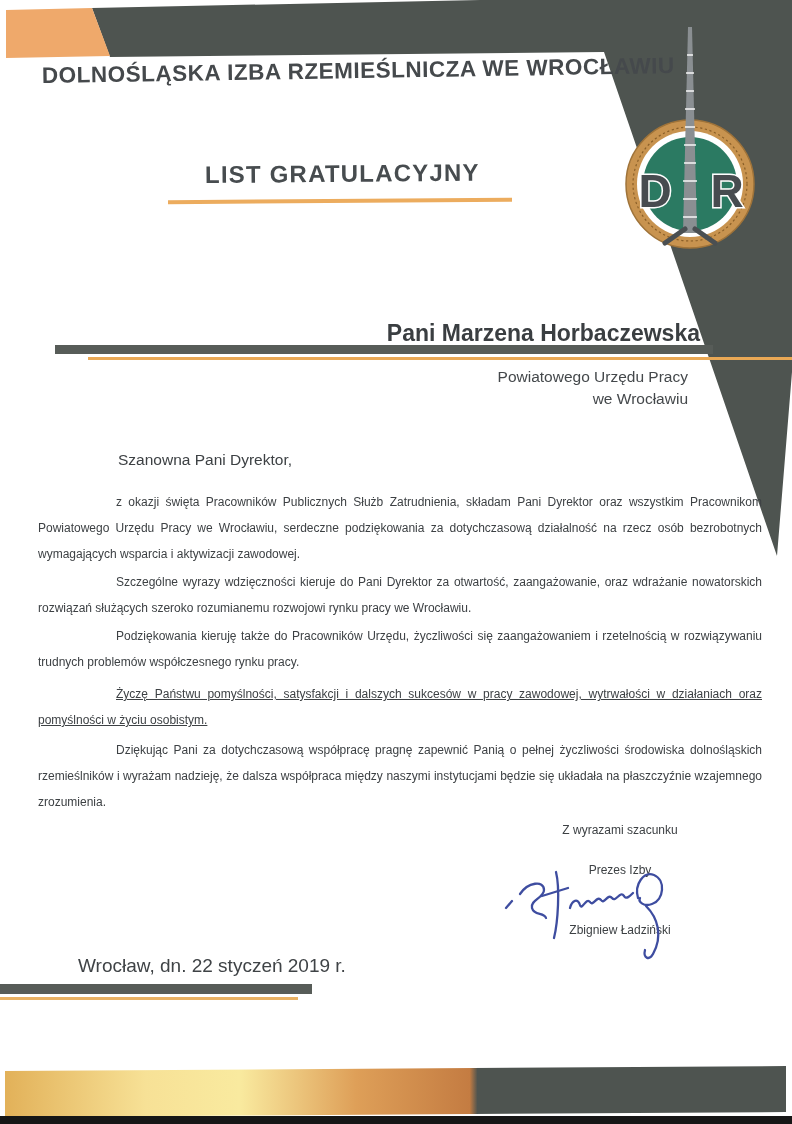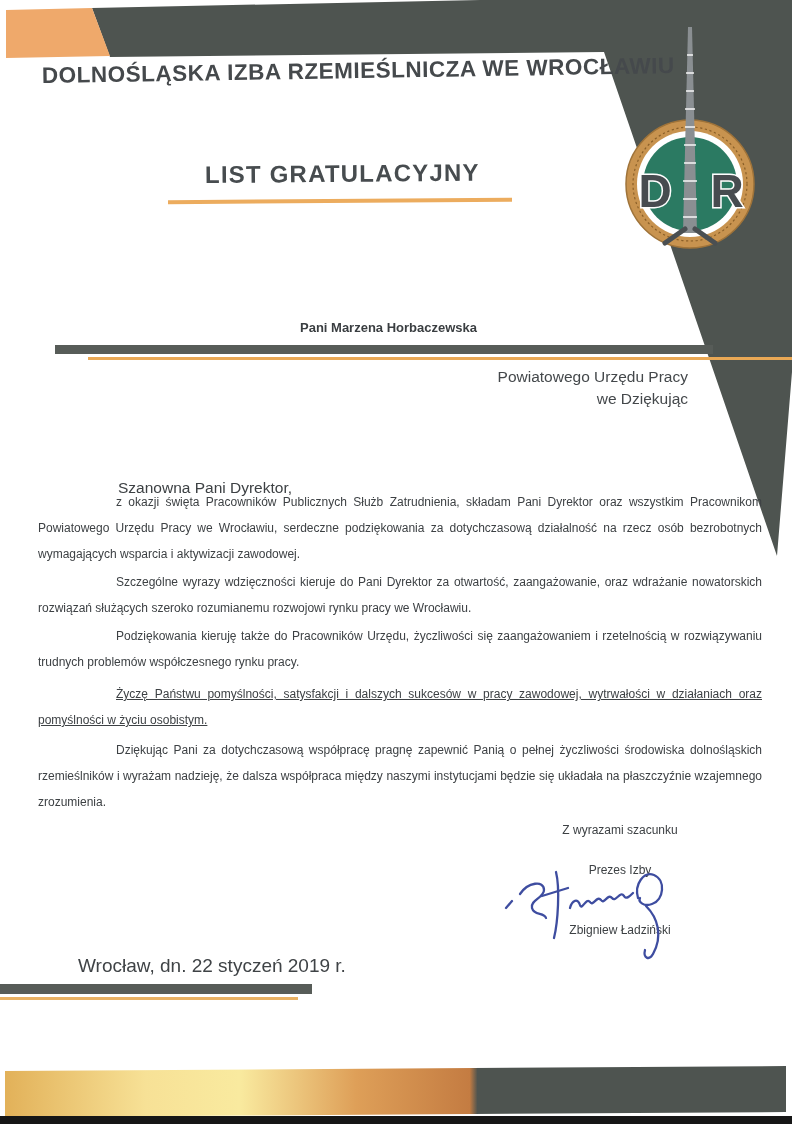--- a/index.html
+++ b/index.html
@@ -21,30 +21,30 @@
     left:205px;top:161px;width:320px;
     font-size:24px;font-weight:700;letter-spacing:1.2px;color:#474c4f;
     transform:rotate(-0.5deg);transform-origin:left center;
     white-space:nowrap;z-index:3;
   }
   .title-underline{
     left:168px;top:199px;width:344px;height:3.5px;background:#ecac5e;
     transform:rotate(-0.4deg);z-index:3;
   }
   .recipient-name{
-    left:300px;top:320px;width:400px;text-align:left;
-    font-size:13px;font-weight:700;color:#3a3e41;z-index:3;
+    left:300px;top:320px;width:400px;text-align:right;
+    font-size:23px;font-weight:700;color:#3a3e41;z-index:3;
   }
   .name-bar{left:55px;top:345px;width:658px;height:9px;background:#575c58;z-index:2;}
   .name-gold{left:88px;top:357px;width:704px;height:2.6px;background:#e9a855;z-index:2;}
   .recipient-role{
     left:400px;top:366px;width:288px;text-align:right;
     font-size:15.5px;line-height:21.5px;color:#44484b;z-index:3;
   }
-  .salutation{left:118px;top:451px;font-size:15.5px;color:#3d4144;z-index:3;margin-top:28px;}
+  .salutation{left:118px;top:451px;font-size:15.5px;color:#3d4144;z-index:3;}
   .para{
     left:38px;width:724px;text-align:justify;text-indent:78px;
     font-size:12px;line-height:26px;color:#3d4144;z-index:3;
   }
   .p1{top:489px;} .p2{top:569px;} .p3{top:623px;} .p4{top:681px;text-decoration:underline;} .p5{top:737px;}
   .closing-block{left:505px;width:230px;text-align:center;font-size:12px;color:#3d4144;z-index:3;}
   .regards{top:823px;} .signer-title{top:863px;} .signer-name{top:923px;}
   .date-line{left:78px;top:955px;font-size:19px;color:#3f4346;z-index:3;}
   .date-bar{left:0;top:984px;width:312px;height:10px;background:#575c58;z-index:2;}
   .date-gold{left:0;top:997px;width:298px;height:3px;background:#e9b163;z-index:2;}
@@ -104,21 +104,21 @@
 
 <div class="abs org-name">DOLNOŚLĄSKA IZBA RZEMIEŚLNICZA WE WROCŁAWIU</div>
 <div class="abs doc-title">LIST GRATULACYJNY</div>
 <div class="abs title-underline"></div>
 
 <div class="abs recipient-name">Pani Marzena Horbaczewska</div>
 <div class="abs name-bar"></div>
 <div class="abs name-gold"></div>
 <div class="abs recipient-role">
   <div>Powiatowego Urzędu Pracy</div>
-  <div>we Dziękując</div>
+  <div>we Wrocławiu</div>
 </div>
 
 <div class="abs salutation">Szanowna Pani Dyrektor,</div>
 <div class="abs para p1">z okazji święta Pracowników Publicznych Służb Zatrudnienia, składam Pani Dyrektor oraz wszystkim Pracownikom Powiatowego Urzędu Pracy we Wrocławiu, serdeczne podziękowania za dotychczasową działalność na rzecz osób bezrobotnych wymagających wsparcia i aktywizacji zawodowej.</div>
 <div class="abs para p2">Szczególne wyrazy wdzięczności kieruje do Pani Dyrektor za otwartość, zaangażowanie, oraz wdrażanie nowatorskich rozwiązań służących szeroko rozumianemu rozwojowi rynku pracy we Wrocławiu.</div>
 <div class="abs para p3">Podziękowania kieruję także do Pracowników Urzędu, życzliwości się zaangażowaniem i rzetelnością w rozwiązywaniu trudnych problemów współczesnego rynku pracy.</div>
 <div class="abs para p4">Życzę Państwu pomyślności, satysfakcji i dalszych sukcesów w pracy zawodowej, wytrwałości w działaniach oraz pomyślności w życiu osobistym.</div>
 <div class="abs para p5">Dziękując Pani za dotychczasową współpracę pragnę zapewnić Panią o pełnej życzliwości środowiska dolnośląskich rzemieślników i wyrażam nadzieję, że dalsza współpraca między naszymi instytucjami będzie się układała na płaszczyźnie wzajemnego zrozumienia.</div>
 
 <div class="abs closing-block regards">Z wyrazami szacunku</div>

